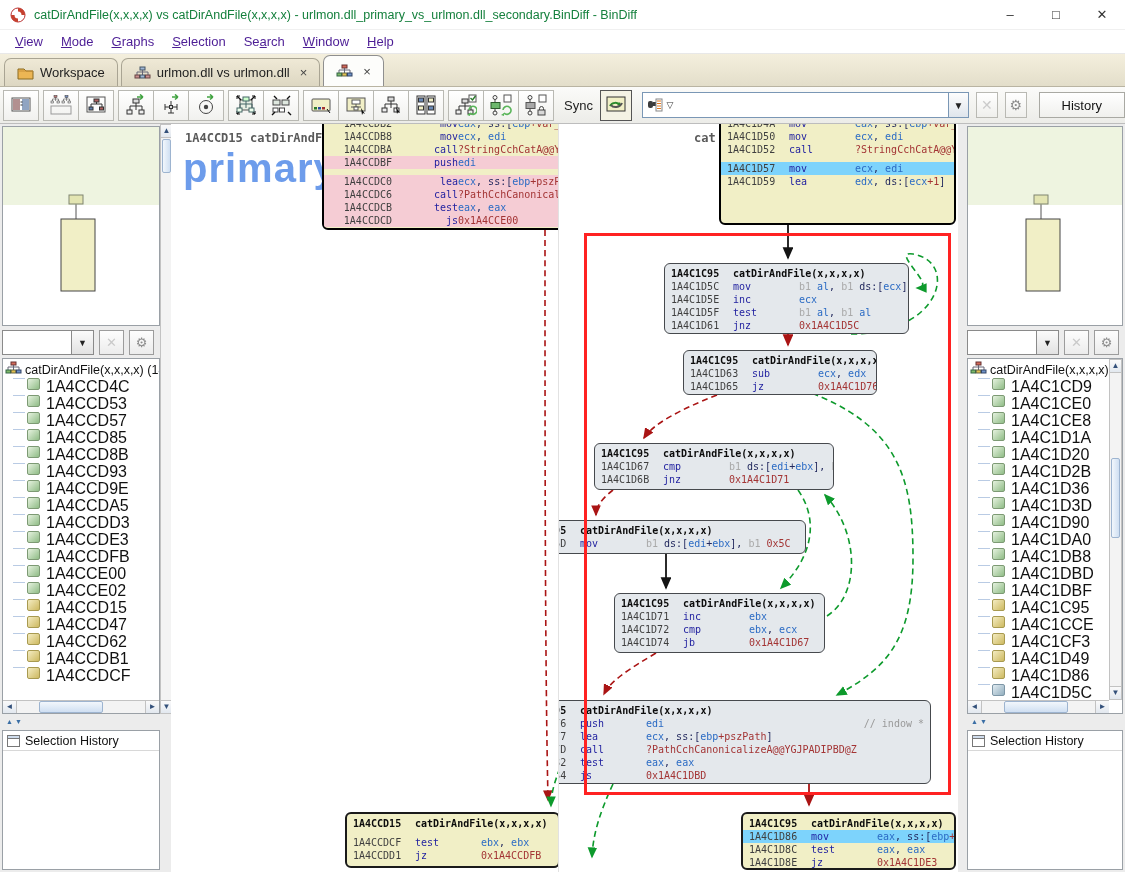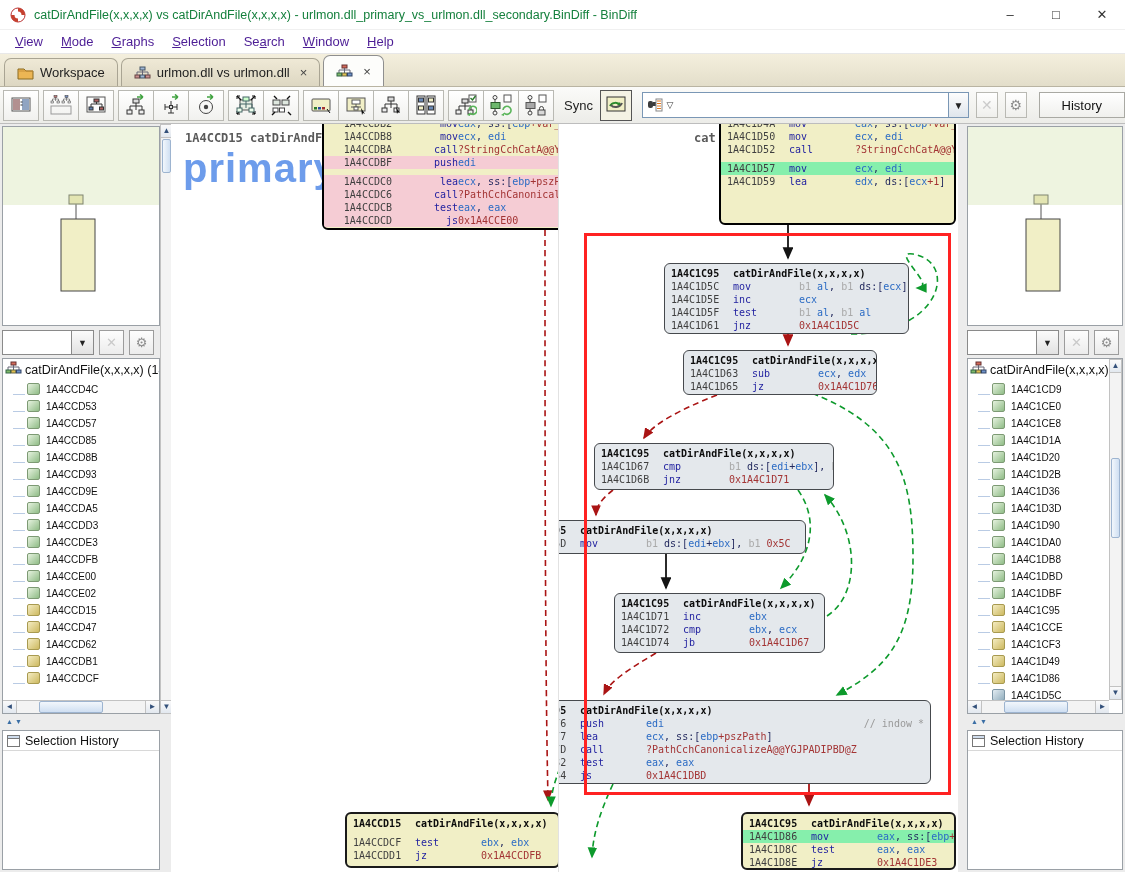--- a/index.html
+++ b/index.html
@@ -38,21 +38,21 @@
   .srow{position:absolute;display:flex;align-items:center}
   #srow-left{left:2px;top:330px}#srow-right{left:967px;top:330px}
   .sinput{width:70px;height:25px;background:#fff;border:1px solid #8a8a8a}
   .sarrow{width:22px;height:25px;background:linear-gradient(#fbfbfb,#e2e2e2);border:1px solid #8a8a8a;border-left:none;text-align:center;font-size:9px;line-height:25px;color:#222}
   .sbtn{width:25px;height:25px;margin-left:5px;background:linear-gradient(#fdfdfd,#ececec);border:1px solid #9c9c9c;display:flex;align-items:center;justify-content:center;font-size:13px}
   .sbtn.x{color:#c9c9c9}.sbtn.gear{color:#8d8d8d}
   #tree-left{left:2px;top:358px;width:158px;height:356px}
   #tree-right{left:967px;top:358px;width:156px;height:356px}
   .treebody{position:absolute;left:0;top:0;right:0;bottom:13px;overflow:hidden;padding:2px 0 0 2px}
   .troot{display:flex;align-items:center;gap:3px;font-size:12.5px;color:#111;white-space:nowrap;height:17px}
-  .titem{display:flex;align-items:flex-end;font-size:10px;color:#111;white-space:nowrap;height:17px;padding-left:8px}
+  .titem{display:flex;align-items:flex-start;font-size:16px;color:#111;white-space:nowrap;height:17px;padding-left:8px}
   .tline{width:12px;height:0;border-top:1px solid #b9cbe4;margin-right:2px}
   .tico{width:13px;height:12px;border-radius:2px;margin-right:6px;flex:0 0 13px}
   .tico.green{background:linear-gradient(135deg,#e6f2df,#8fbc86);border:1px solid #7d9a74}
   .tico.yellow{background:linear-gradient(135deg,#f4ecc2,#cdb960);border:1px solid #a89a50}
   .tico.blue{background:linear-gradient(135deg,#e2ecf2,#92aebe);border:1px solid #7d96a6}
   .hscroll{position:absolute;left:0;right:0;bottom:0;height:13px;border-top:1px solid #c2c2c2;background:#f3f3f3;display:flex;align-items:stretch}
   .hs-btn{width:14px;font-size:8px;line-height:12px;text-align:center;color:#33507a;background:linear-gradient(#fafafa,#e2e8ef);border-right:1px solid #c2c2c2}
   .hs-btn.right{margin-left:auto;border-left:1px solid #c2c2c2;border-right:none}
   .hs-thumb{width:64px;margin-left:22px;background:linear-gradient(#f2f7fc,#cfdff2);border:1px solid #9db4d0;border-radius:2px}
   .vscroll{position:absolute;width:13px;background:#f3f3f3;border:1px solid #c2c2c2}
@@ -76,21 +76,21 @@
   .k-yellow{background:#f1efc6;border:2px solid #1a1a1a}
   .k-gray{background:#e4e8ec;border:1.5px solid #46494d}
   .row{display:flex;height:13px;line-height:13px;font-size:10px;padding:0 6px;white-space:pre}
   .addr{flex:0 0 62px;color:#3f3f3f}
   .mnem{flex:0 0 66px;color:#1f1f9f}
   .ops{display:flex}
   .o-r{color:#2b6bc4}.o-n{color:#a33434}.o-c{color:#a33434}.o-p{color:#23295e}.o-g{color:#a9a9a9}
   .cm{margin-left:auto;color:#999}
   .row.hdr,.row.hdr .addr{font-weight:bold;color:#0c0c0c}
   .fname{color:#0c0c0c;font-weight:bold}
-  .hl-pink{background:#f5ccd4}.hl-blue{background:#86efac}
+  .hl-pink{background:#f5ccd4}.hl-blue{background:#7dd3fc}
   .gap{height:6px}
   #selrect{position:absolute;z-index:4;border:3px solid #ff2222;left:25px;top:109px;width:367px;height:562px;pointer-events:none}
   .e-g{stroke:#0d9a2c;fill:none;stroke-width:1.6;stroke-dasharray:6 4}
   .e-r{stroke:#aa1414;fill:none;stroke-width:1.6;stroke-dasharray:6 4}
   .e-rs{stroke:#aa1414;fill:none;stroke-width:1.8}
   .e-k{stroke:#141414;fill:none;stroke-width:1.8}
 </style>
 </head>
 <body>
 

